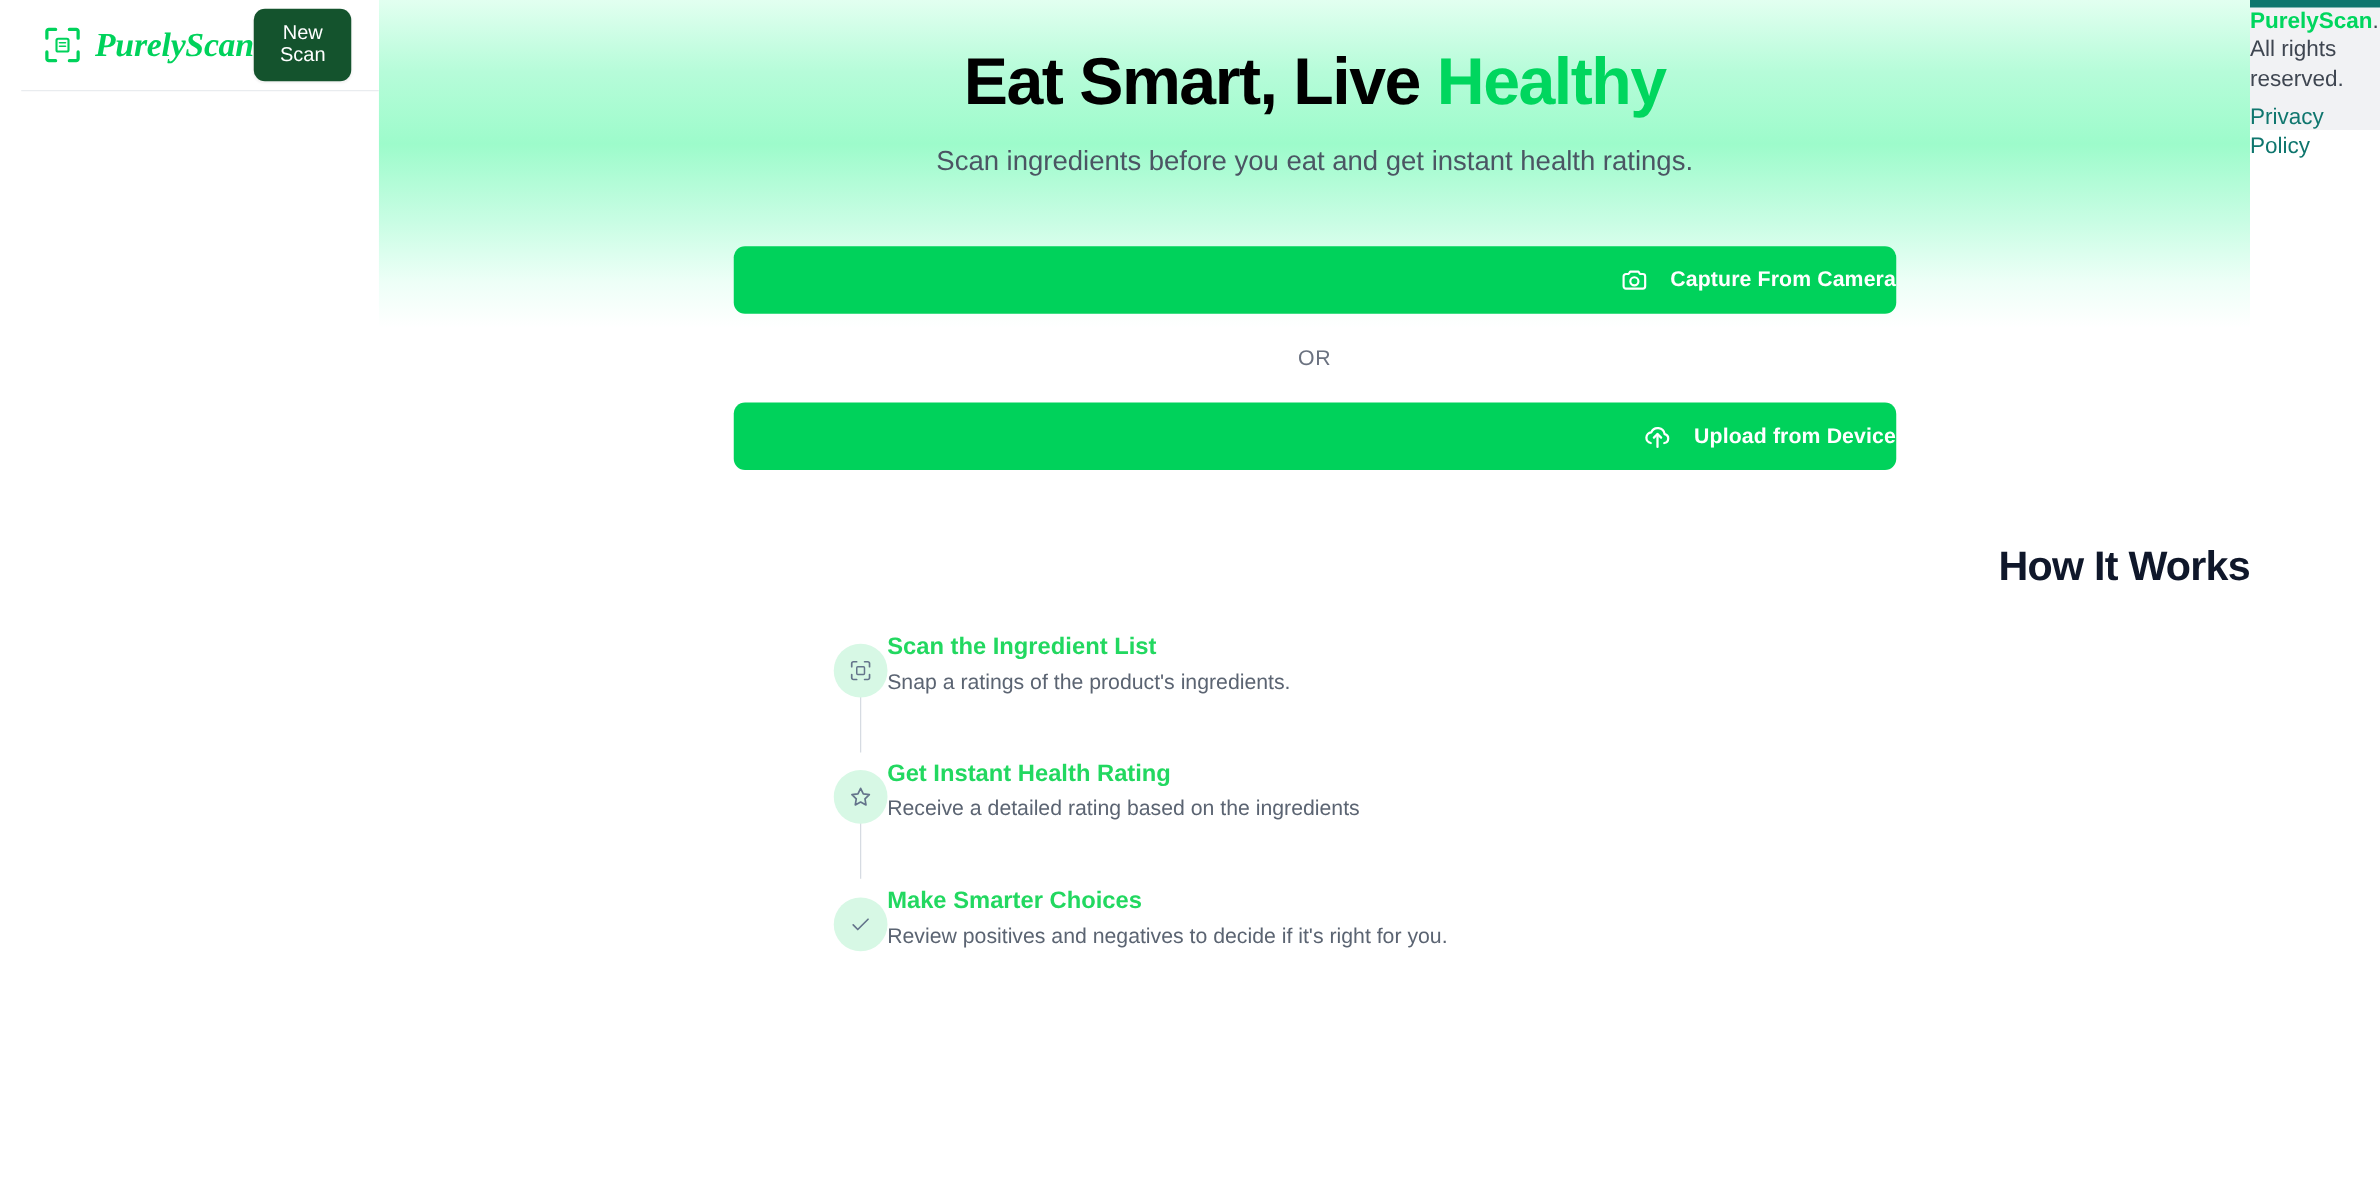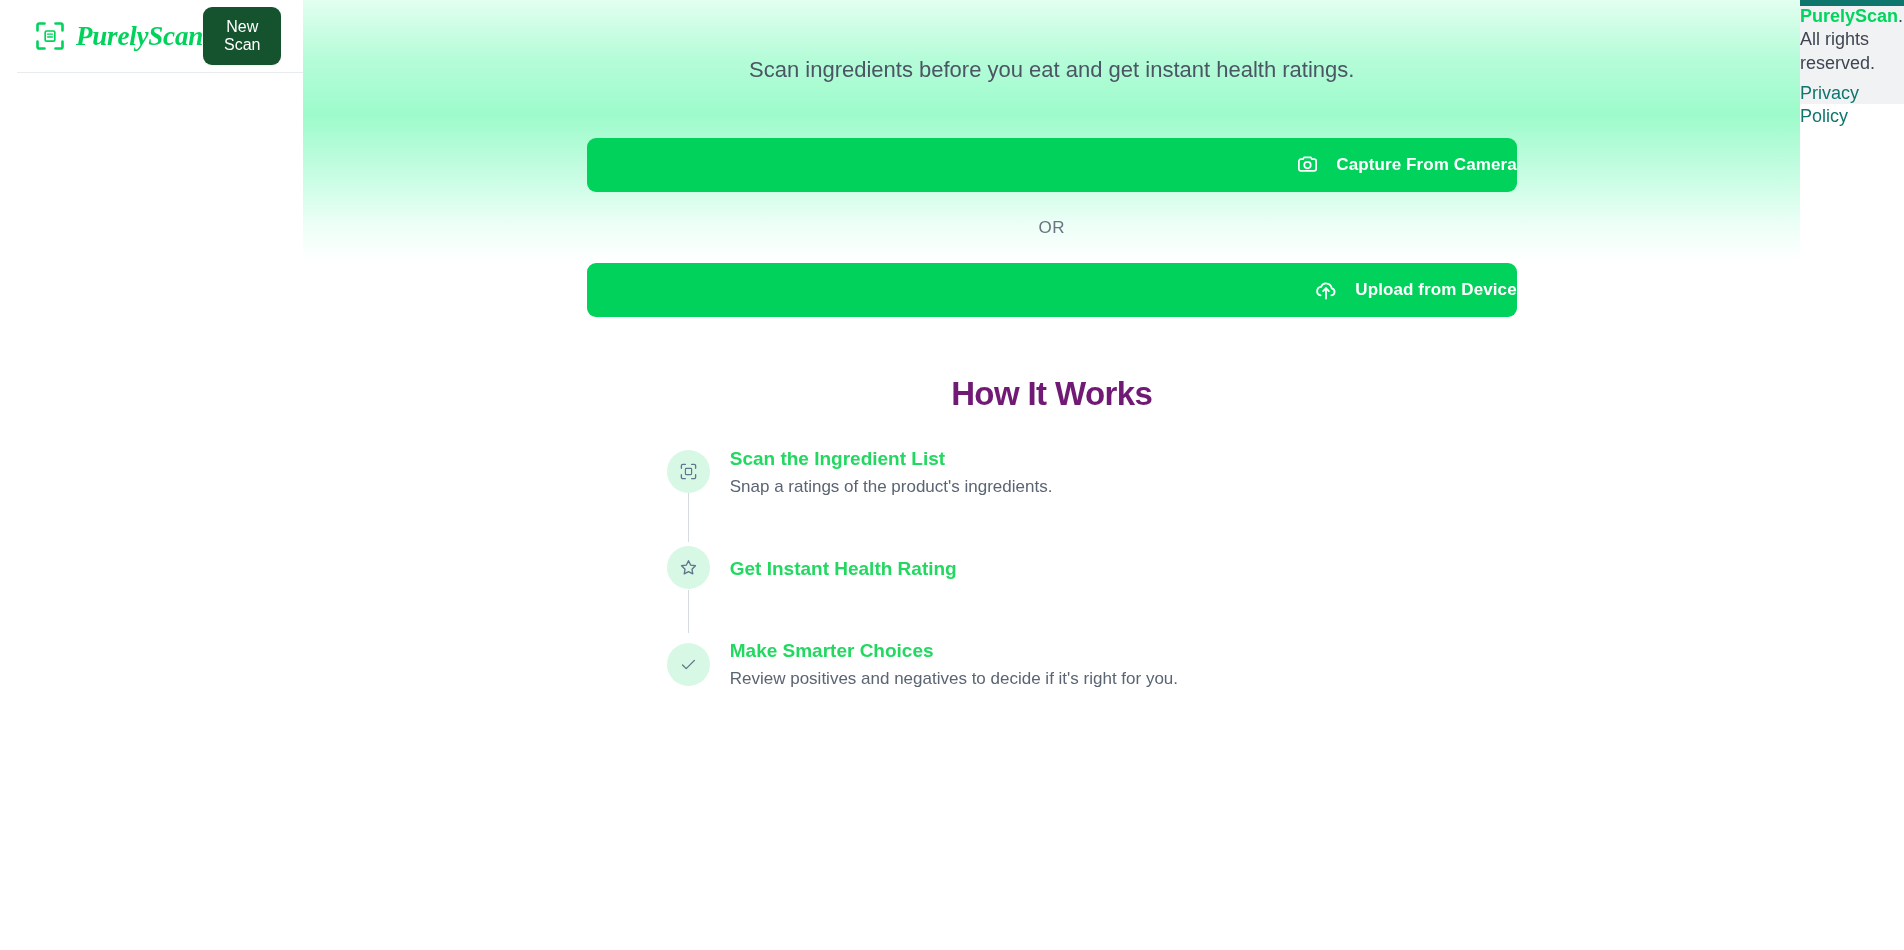--- a/index.html
+++ b/index.html
@@ -154,38 +154,38 @@
   .or-divider {
     text-align: center;
     font-size: 17px;
     color: #6b7280;
     margin: 26px 0 25px 0;
     letter-spacing: 0.5px;
   }
 
   
   .how-title {
-    text-align: center;
+    text-align: right;
     font-size: 33px;
     font-weight: bold;
-    color: #701a75;
+    color: #0f172a;
     margin-top: 58px;
     letter-spacing: -0.6px;
   }
 
   .steps {
     width: 930px;
     margin: 32px auto 0 auto;
     padding-left: 80px;
   }
 
   .step {
     display: flex;
-    align-items: center;
-    gap: 20px;
+    align-items: flex-end;
+    gap: 0;
     position: relative;
     padding-bottom: 48px;
   }
   .step:last-child { padding-bottom: 0; }
 
   .step-line {
     position: absolute;
     left: 21px;
     top: 44px;
     bottom: 4px;
@@ -274,20 +274,21 @@
       </span>
       <span class="brand-name">PurelyScan</span>
     </div>
     <button class="new-scan-btn">New Scan</button>
   </div>
 
   <div class="hero-wrap">
     <div class="hero-gradient"></div>
 
     <div class="content">
+      <h1 class="hero-title"><span>Eat Smart, Live </span><span class="accent">Healthy</span></h1>
 
       <p class="hero-sub">Scan ingredients before you eat and get instant health ratings.</p>
 
       <div class="actions">
 
         <button class="big-btn">
           <span>
             <svg viewBox="0 0 24 24" width="23" height="23" fill="none" stroke="#ffffff" stroke-width="1.8" stroke-linecap="round" stroke-linejoin="round">
               <path d="M3 8.5a2 2 0 0 1 2-2h2.2l1.3-2h6.9l1.3 2H19a2 2 0 0 1 2 2v8.2a2 2 0 0 1-2 2H5a2 2 0 0 1-2-2z"></path>
               <circle cx="12" cy="12.6" r="3.4"></circle>
@@ -337,20 +338,21 @@
           <div class="step-line"></div>
           <div class="step-badge">
             <span>
               <svg viewBox="0 0 24 24" width="19" height="19" fill="none" stroke="#64748b" stroke-width="1.7" stroke-linecap="round" stroke-linejoin="round">
                 <path d="M12 3.4l2.7 5.5 6.1.9-4.4 4.3 1 6-5.4-2.9-5.4 2.9 1-6L3.2 9.8l6.1-.9z"></path>
               </svg>
             </span>
           </div>
           <div class="step-body">
             <div class="step-title">Get Instant Health Rating</div>
+            <div class="step-desc">Receive a detailed rating based on the ingredients</div>
           </div>
         </div>
 
         <div class="step">
 
           <div class="step-badge">
             <span>
               <svg viewBox="0 0 24 24" width="19" height="19" fill="none" stroke="#64748b" stroke-width="1.7" stroke-linecap="round" stroke-linejoin="round">
                 <path d="M4.5 12.6l4.6 4.6L19.5 6.8"></path>
               </svg>

